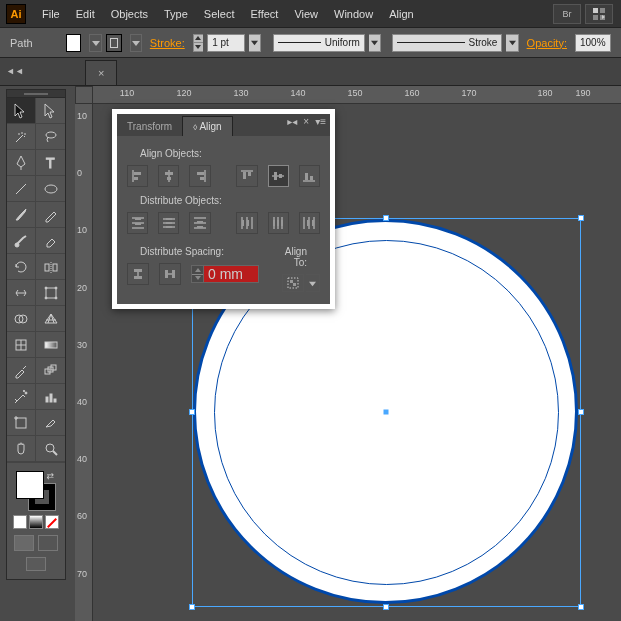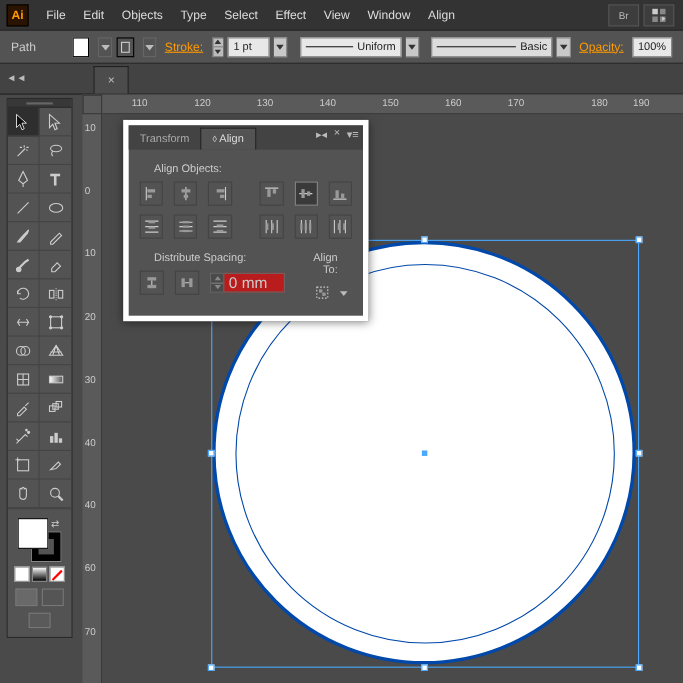--- a/index.html
+++ b/index.html
@@ -161,21 +161,21 @@
       <span>Uniform</span>
     </div>
   <div class="ctl-drop">
       <svg viewBox="0 0 8 8">
         <path d="M0 2 L8 2 L4 7 Z"></path>
       </svg>
     </div>
   <div style="width:4px"></div>
   <div class="ctl-input wider">
       <span style="flex:1;border-top:1px solid #222;margin-right:4px"></span>
-      <span>Basic</span>
+      <span>Stroke</span>
     </div>
   <div class="ctl-drop">
       <svg viewBox="0 0 8 8">
         <path d="M0 2 L8 2 L4 7 Z"></path>
       </svg>
     </div>
   <div class="ctl-label">Opacity:</div>
   <div class="ctl-input" style="min-width:36px">100%</div>
 </div>
 
@@ -472,20 +472,21 @@
           </svg>
         </div>
       <div class="pbtn">
           <svg viewBox="0 0 14 14">
             <line x1="1" y1="12" x2="13" y2="12" stroke="#ccc"></line>
             <rect x="3" y="4" width="3" height="7" fill="#999"></rect>
             <rect x="8" y="7" width="3" height="4" fill="#999"></rect>
           </svg>
         </div>
     </div>
+    <div class="section-label">Distribute Objects:</div>
     <div class="btn-row">
       <div class="pbtn">
           <svg viewBox="0 0 14 14">
             <line x1="1" y1="2" x2="13" y2="2" stroke="#ccc"></line>
             <line x1="1" y1="7" x2="13" y2="7" stroke="#ccc"></line>
             <line x1="1" y1="12" x2="13" y2="12" stroke="#ccc"></line>
             <rect x="4" y="2" width="6" height="2" fill="#999"></rect>
             <rect x="4" y="7" width="6" height="2" fill="#999"></rect>
           </svg>
         </div>

